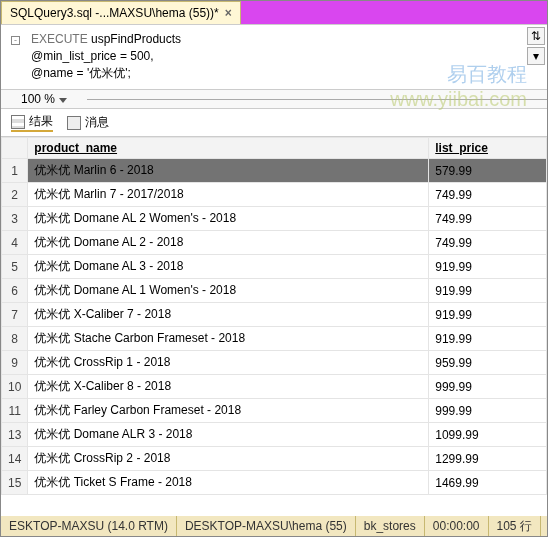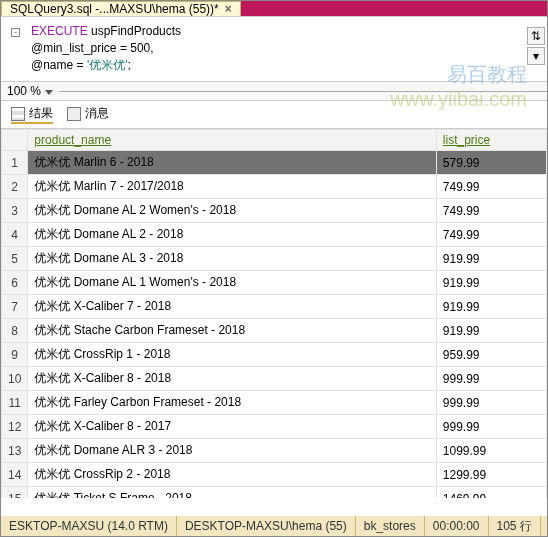--- a/index.html
+++ b/index.html
@@ -1,37 +1,37 @@
 <!DOCTYPE html>
 <html><head>
 <meta charset="utf-8">
 <style>
 *{margin:0;padding:0;box-sizing:border-box;font-family:"Segoe UI",Arial,sans-serif;font-size:12px}
 body{width:548px;height:537px;background:#fff;border:1px solid #888;position:relative;overflow:hidden}
-.tab-bar{height:16px;background:#be185d;display:flex;border-bottom:1px solid #ccc}
+.tab-bar{height:24px;background:#d946ef;display:flex;border-bottom:1px solid #ccc}
 .tab{background:#fff7d6;border:1px solid #c7b871;border-bottom:none;padding:3px 8px;display:flex;align-items:center;gap:6px;font-size:11px}
 .tab-close{color:#666;cursor:pointer;font-weight:bold}
 .editor{padding:6px 10px 8px 30px;background:#fff;position:relative;font-family:Consolas,monospace;font-size:13px;line-height:1.4}
 .editor .gutter{position:absolute;left:10px;top:6px;color:#888}
 .collapse{display:inline-block;width:9px;height:9px;border:1px solid #888;text-align:center;line-height:7px;font-size:9px}
-.kw{color:#a21caf}
-.str{color:#0f766e}
+.kw{color:#737373}
+.str{color:#000000}
 .divider-row{display:flex;align-items:center;border-top:1px solid #ccc;border-bottom:1px solid #ccc;background:#f8f8f8;height:20px}
-.zoom{padding:0 6px;font-size:11px}
+.zoom{padding:0 20px;font-size:11px}
 .zoom-dd{width:0;height:0;border-left:4px solid transparent;border-right:4px solid transparent;border-top:5px solid #555;margin-left:4px;display:inline-block;vertical-align:middle}
 .divider-line{flex:1;height:1px;background:#aaa}
-.panel-tabs{display:flex;gap:14px;padding:4px 10px;background:#fff;align-items:flex-start}
+.panel-tabs{display:flex;gap:14px;padding:4px 10px;background:#fff;align-items:center}
 .ptab{display:flex;align-items:center;gap:4px;font-size:12px}
 .ptab.active{border-bottom:2px solid #d4a83a}
 .picon{width:14px;height:14px;border:1px solid #777;display:inline-block;background:#eee}
 .picon.grid{background:linear-gradient(#fff 50%,#ddd 50%),linear-gradient(90deg,#fff 50%,#ddd 50%);background-size:7px 7px}
 .grid-wrap{height:370px;overflow:auto;border-top:1px solid #ccc}
 table{border-collapse:collapse;width:100%;font-family:"Microsoft YaHei",SimSun,monospace}
 th,td{border:1px solid #e4e4e4;padding:3px 6px;text-align:left;white-space:nowrap;font-size:12px}
-th{background:#f3f3f3;font-weight:normal;color:#4d7c0f;text-decoration:underline}
+th{background:#f3f3f3;font-weight:bold;color:#000000;text-decoration:underline}
 th.rowh{width:26px;text-decoration:none;background:#f3f3f3;text-align:center}
 td.rowh{background:#f3f3f3;text-align:center;color:#444}
 tr.sel td.cell{background:#737373}
 .watermark{position:absolute;right:20px;top:60px;text-align:right;pointer-events:none;opacity:.55}
 .watermark .l1{color:#6fa9e0;font-size:20px;font-family:Liberation Mono, monospace}
 .watermark .l2{color:#b9c96e;font-size:20px}
 .side-btn{position:absolute;right:2px;width:18px;height:18px;border:1px solid #aaa;background:#f5f5f5;text-align:center;line-height:16px;font-size:12px}
 .statusbar{position:absolute;bottom:0;left:0;right:0;height:20px;background:#f2e7c0;display:flex;align-items:center;font-size:11px;color:#333}
 .statusbar span{padding:0 8px;border-right:1px solid #c7b871;height:100%;display:flex;align-items:center}
 </style>
@@ -135,25 +135,20 @@
           <td class="rowh">10</td>
           <td class="cell">优米优 X-Caliber 8 - 2018</td>
           <td class="cell">999.99</td>
         </tr>
         <tr>
           <td class="rowh">11</td>
           <td class="cell">优米优 Farley Carbon Frameset - 2018</td>
           <td class="cell">999.99</td>
         </tr>
         <tr>
-          <td class="rowh">12</td>
-          <td class="cell">优米优 X-Caliber 8 - 2017</td>
-          <td class="cell">999.99</td>
-        </tr>
-        <tr>
           <td class="rowh">13</td>
           <td class="cell">优米优 Domane ALR 3 - 2018</td>
           <td class="cell">1099.99</td>
         </tr>
         <tr>
           <td class="rowh">14</td>
           <td class="cell">优米优 CrossRip 2 - 2018</td>
           <td class="cell">1299.99</td>
         </tr>
         <tr>

